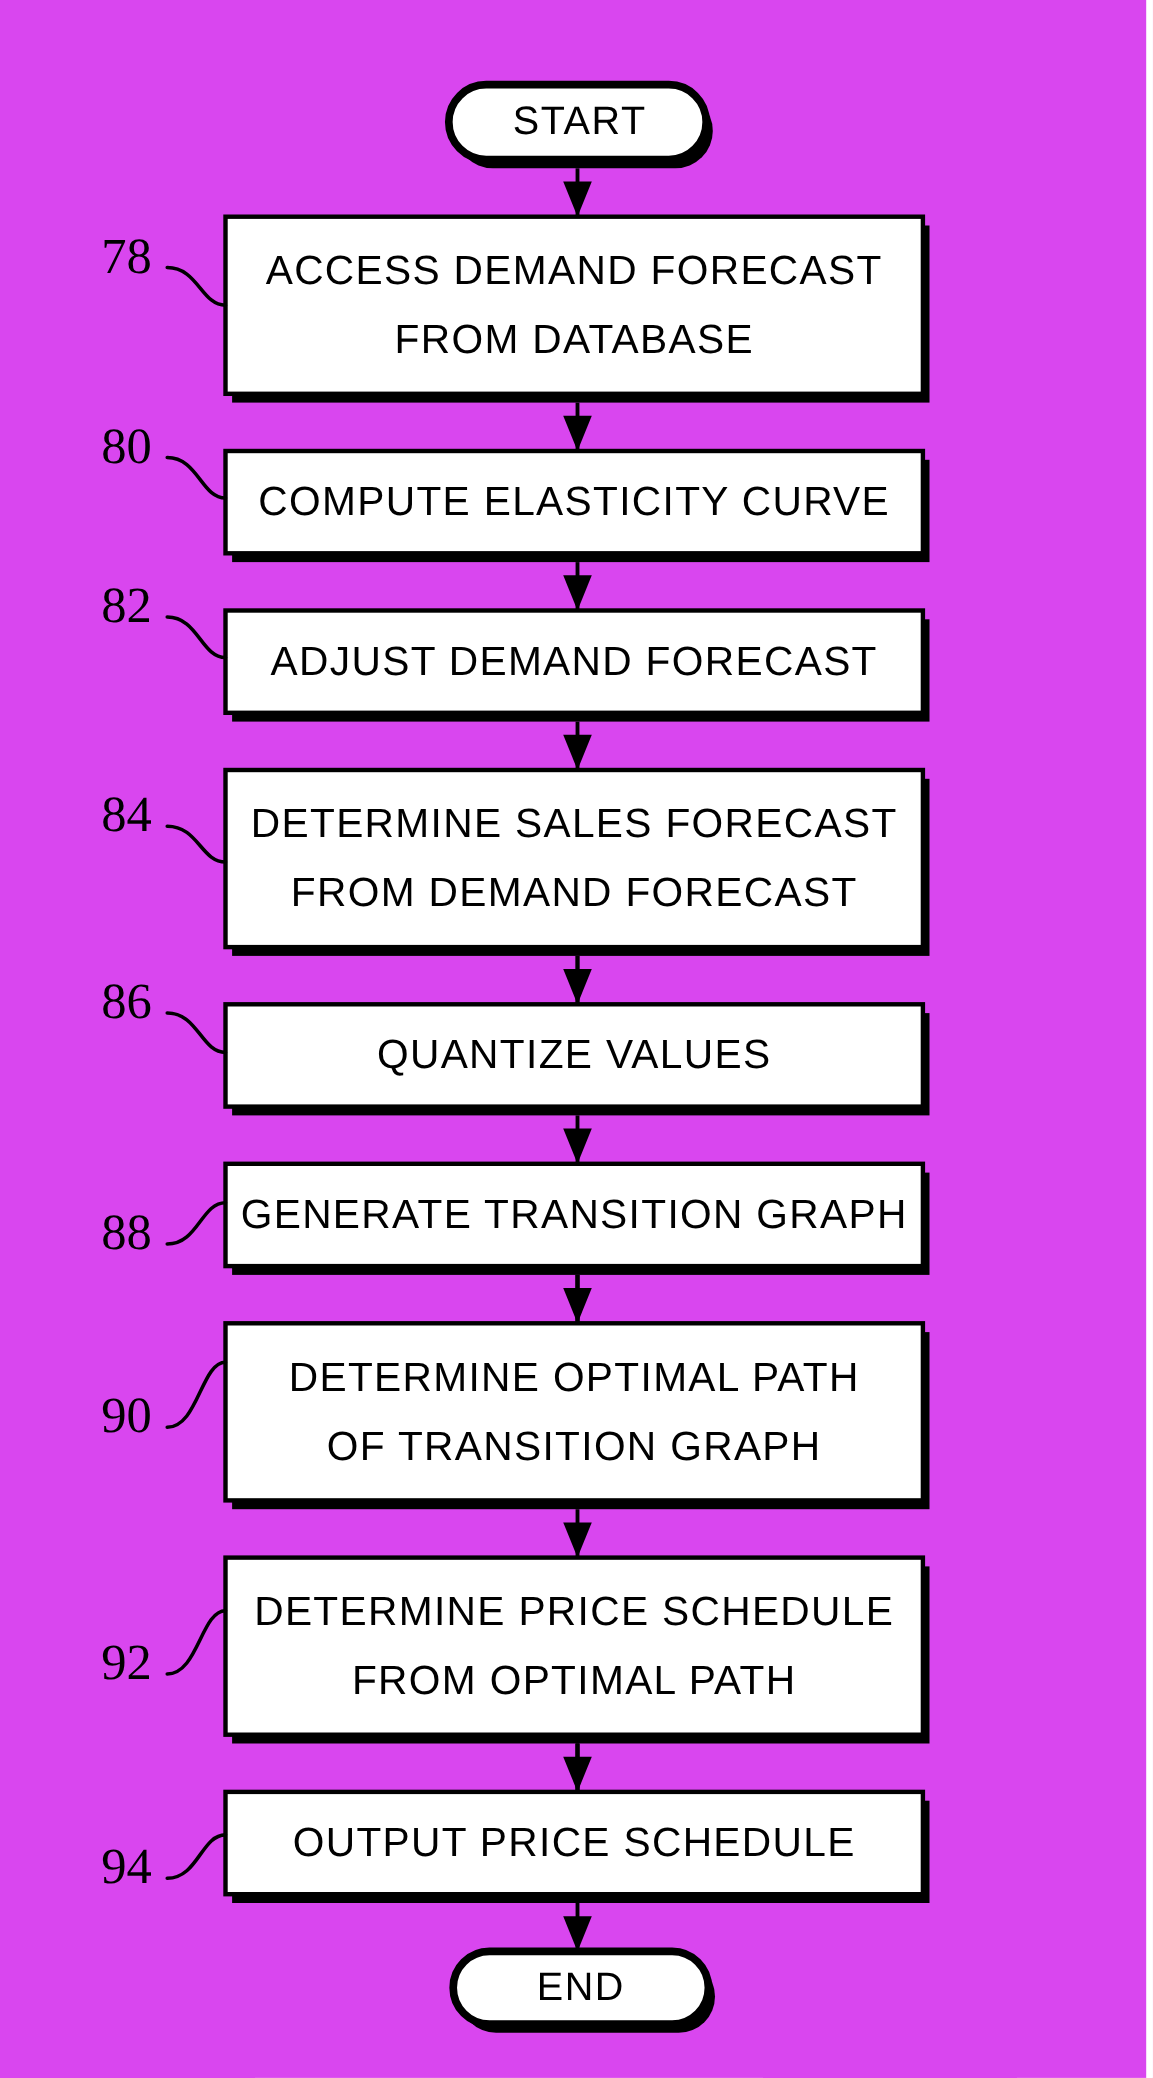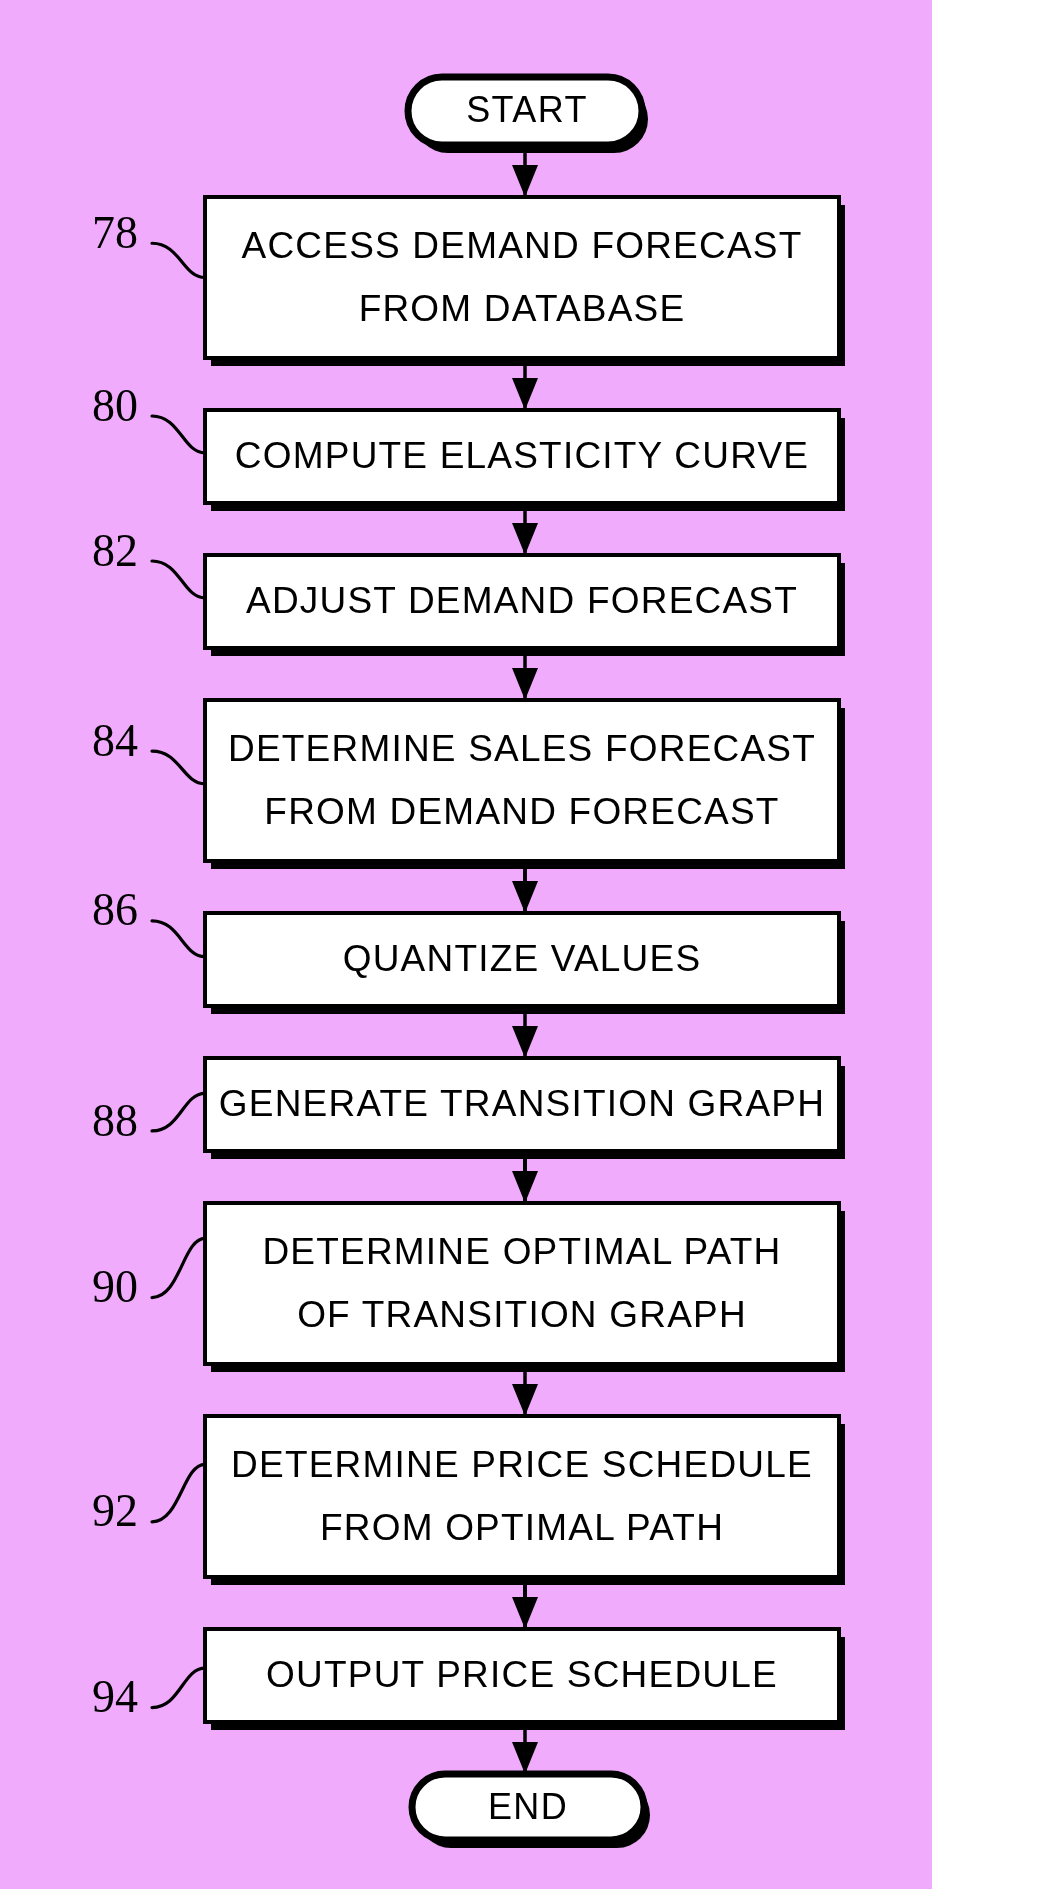--- a/index.html
+++ b/index.html
@@ -8,23 +8,23 @@
     background: #ffffff;
   }
   body {
     width: 1048px;
     height: 1889px;
     font-family: "Liberation Sans", sans-serif;
     overflow: hidden;
   }
   #flowchart-root {
     position: relative;
-    width: 932px;
+    width: 1042px;
     height: 1889px;
-    background: #f0abfc;
+    background: #d946ef;
   }
   svg#flow-svg {
     position: absolute;
     left: 0;
     top: 0;
     width: 1048px;
     height: 1889px;
     display: block;
   }
   .node-shape {

